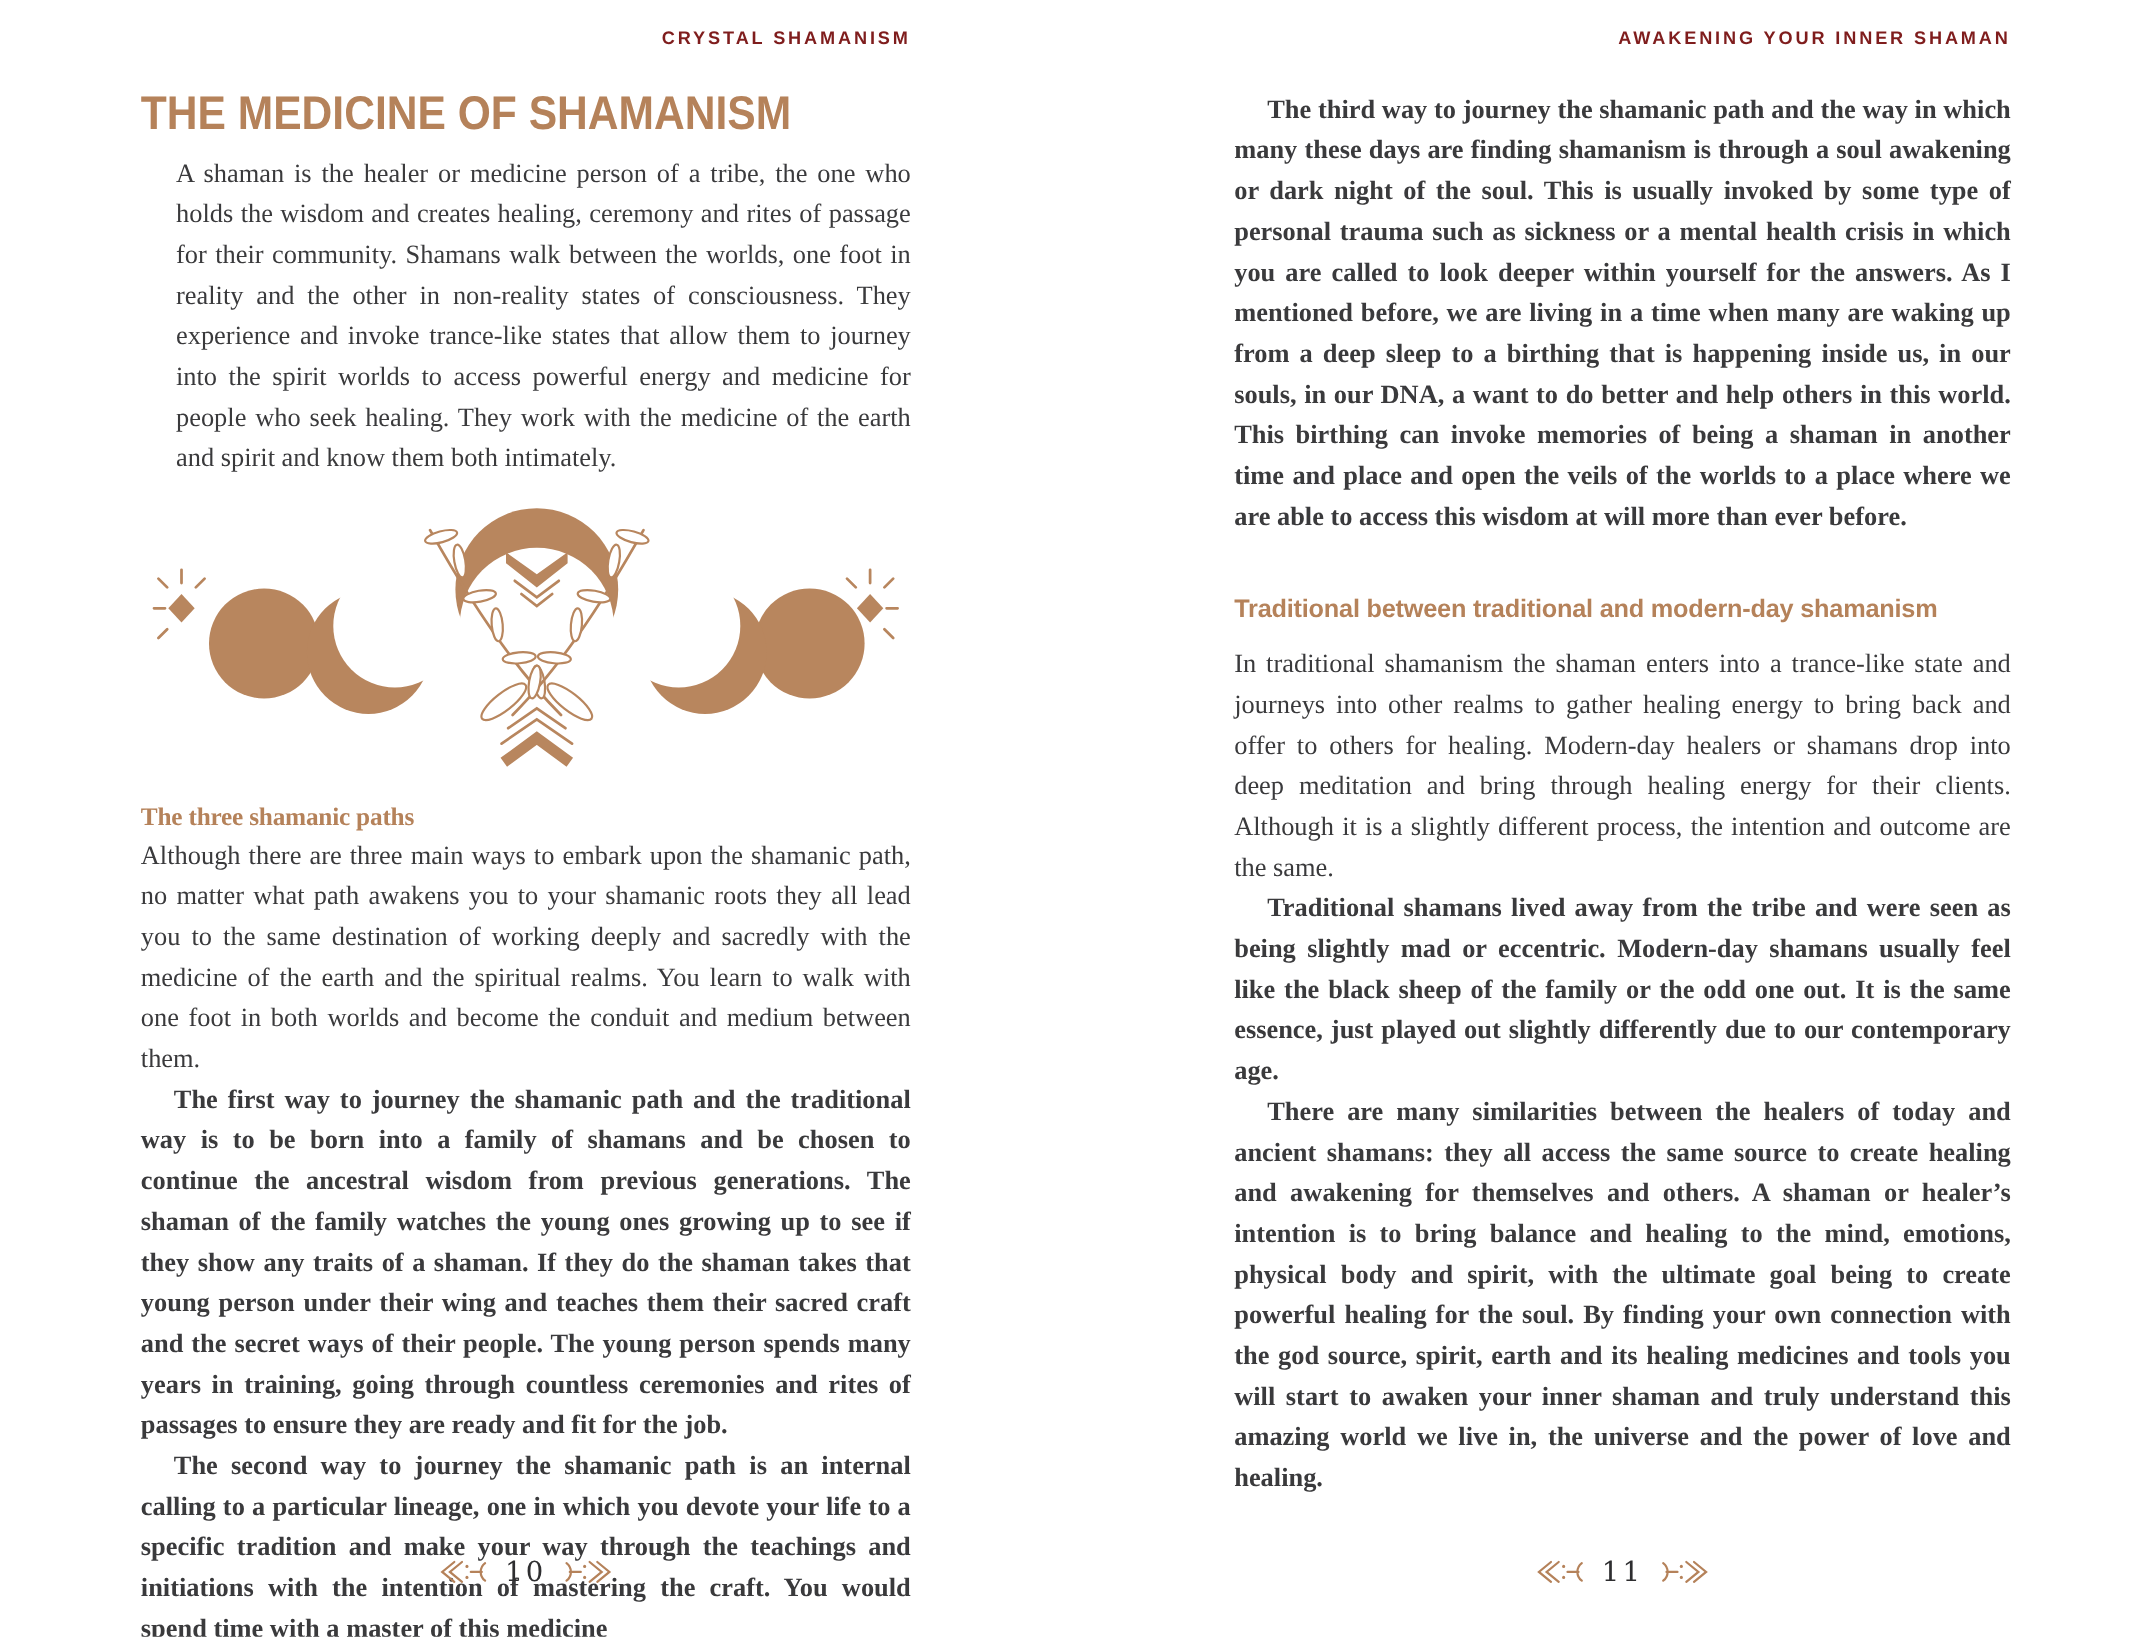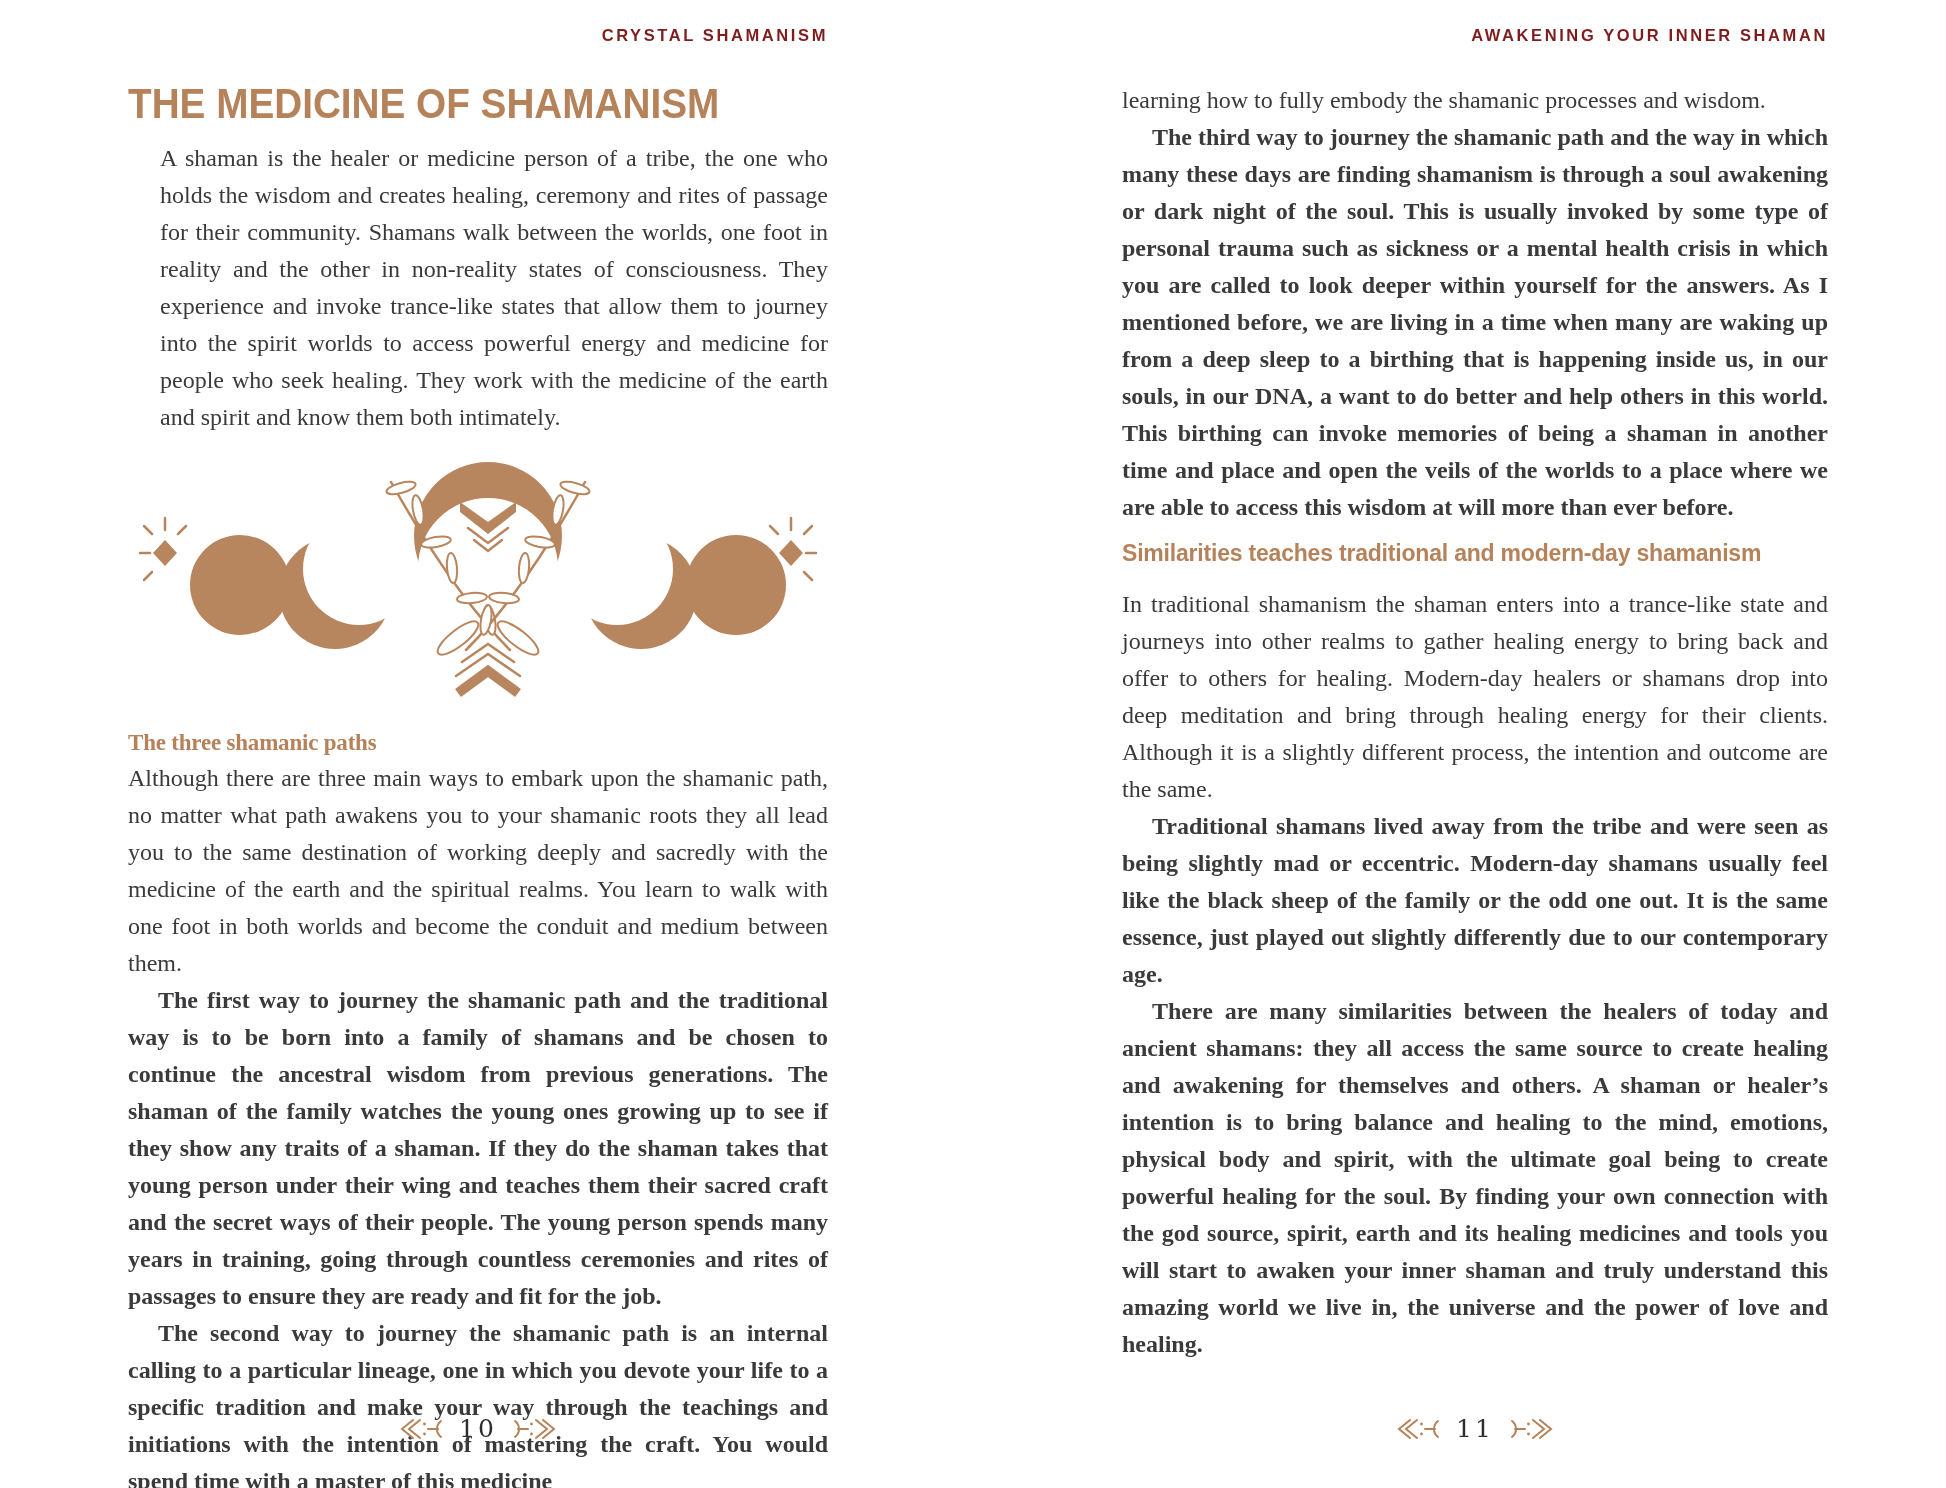--- a/index.html
+++ b/index.html
@@ -145,25 +145,24 @@
         <circle cx="26.5" cy="16" r="1.4" fill="#b5825a"></circle>
     </svg>
   </div>
 </div>
 
 <div class="page" id="right-page">
 
   <div class="running-header">AWAKENING YOUR INNER SHAMAN</div>
 
   <div class="body-block" style="top:82px;">
-    <p>learning how to fully embody the shamanic processes and wisdom.</p>
     <p class="indent">The third way to journey the shamanic path and the way in which many these days are finding shamanism is through a soul awakening or dark night of the soul. This is usually invoked by some type of personal trauma such as sickness or a mental health crisis in which you are called to look deeper within yourself for the answers. As I mentioned before, we are living in a time when many are waking up from a deep sleep to a birthing that is happening inside us, in our souls, in our DNA, a want to do better and help others in this world. This birthing can invoke memories of being a shaman in another time and place and open the veils of the worlds to a place where we are able to access this wisdom at will more than ever before.</p>
   </div>
 
-  <div class="subheading" style="top:540px;">Similarities teaches traditional and modern-day shamanism</div>
+  <div class="subheading" style="top:540px;">Traditional between traditional and modern-day shamanism</div>
 
   <div class="body-block" style="top:568px;margin-top:18px;">
     <p>In traditional shamanism the shaman enters into a trance-like state and journeys into other realms to gather healing energy to bring back and offer to others for healing. Modern-day healers or shamans drop into deep meditation and bring through healing energy for their clients. Although it is a slightly different process, the intention and outcome are the same.</p>
     <p class="indent">Traditional shamans lived away from the tribe and were seen as being slightly mad or eccentric. Modern-day shamans usually feel like the black sheep of the family or the odd one out. It is the same essence, just played out slightly differently due to our contemporary age.</p>
     <p class="indent">There are many similarities between the healers of today and ancient shamans: they all access the same source to create healing and awakening for themselves and others. A shaman or healer’s intention is to bring balance and healing to the mind, emotions, physical body and spirit, with the ultimate goal being to create powerful healing for the soul. By finding your own connection with the god source, spirit, earth and its healing medicines and tools you will start to awaken your inner shaman and truly understand this amazing world we live in, the universe and the power of love and healing.</p>
   </div>
 
   <div class="page-footer">
     <svg class="arrow-svg" width="46" height="22" viewBox="0 0 46 22">
       <g stroke="#b5825a" stroke-width="2" fill="none" stroke-linecap="round">

